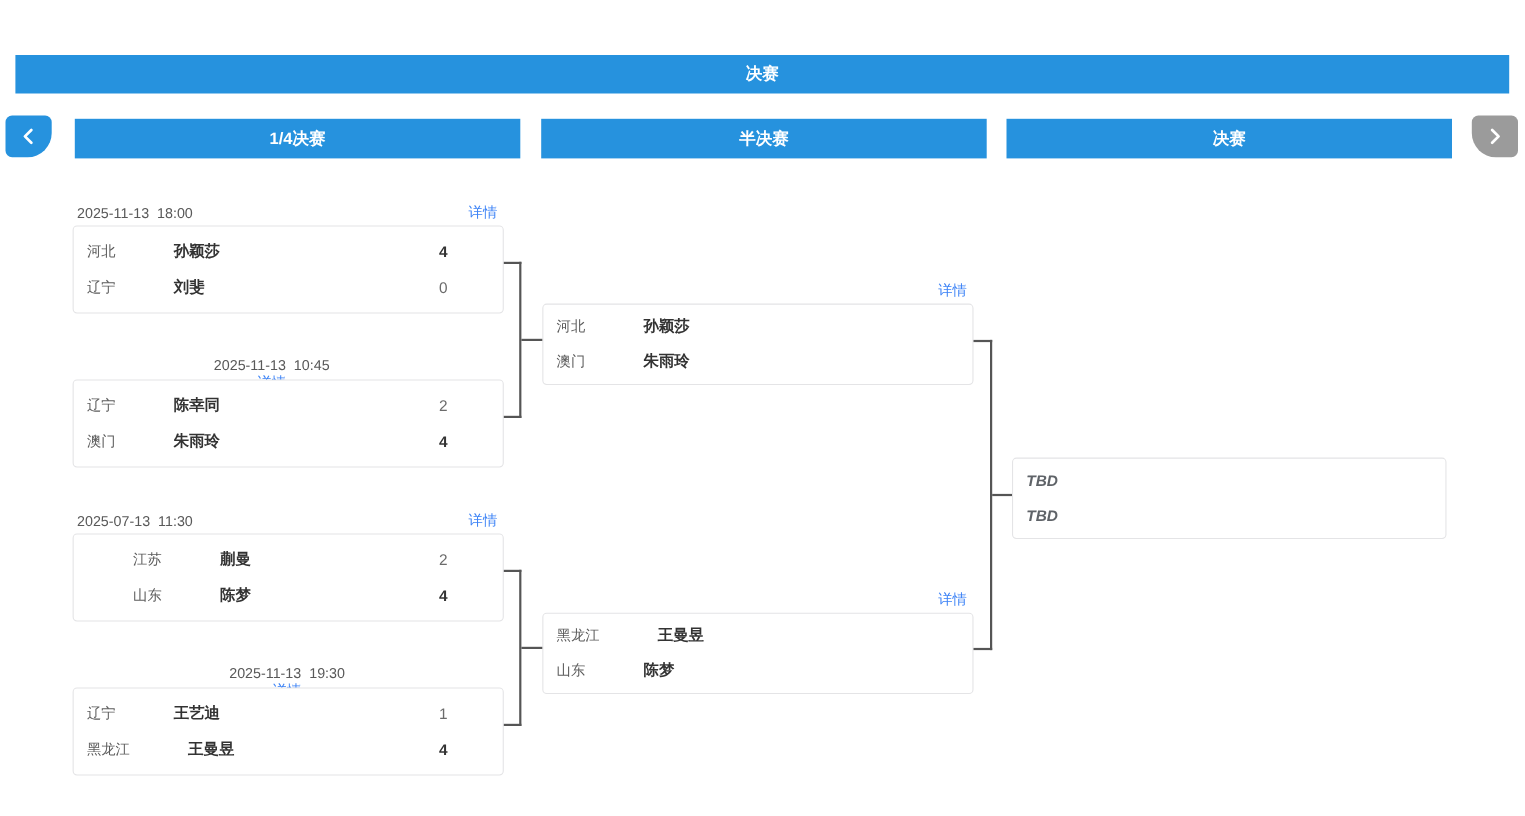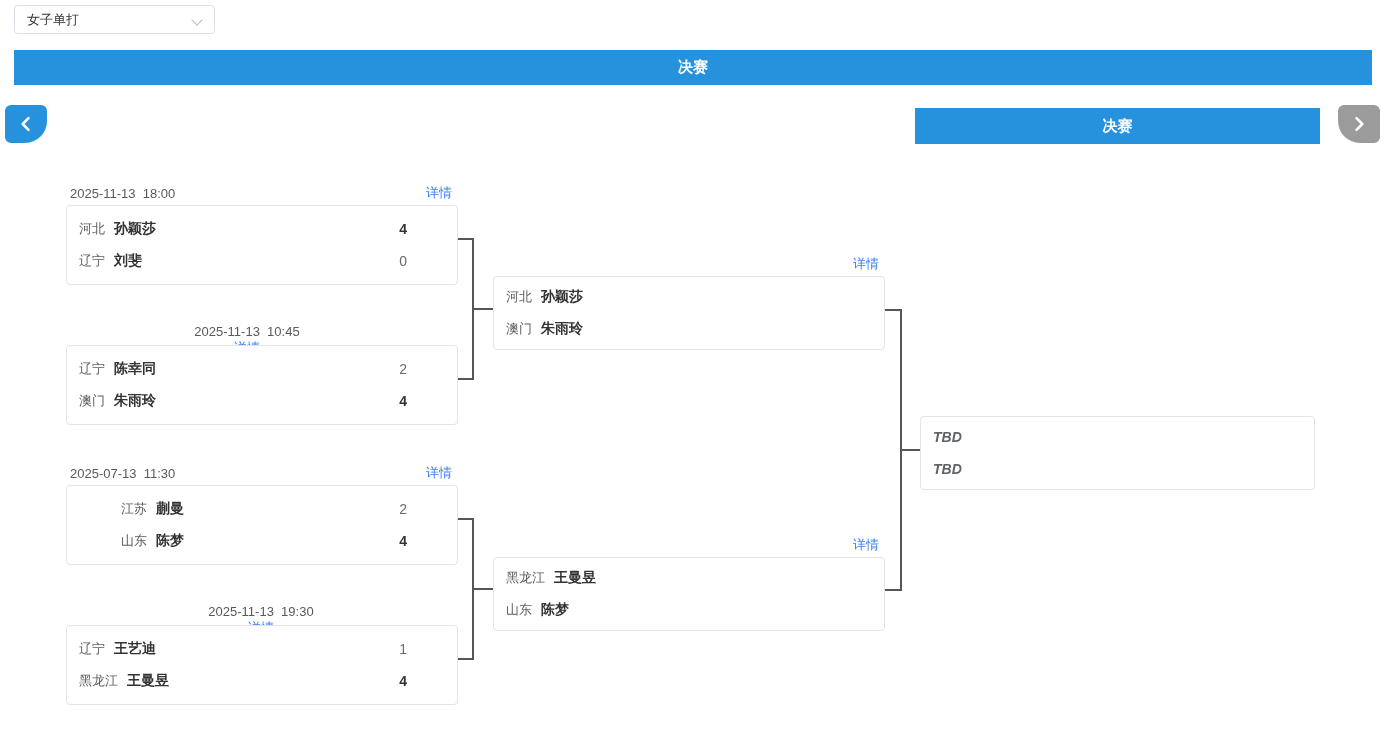--- a/index.html
+++ b/index.html
@@ -30,54 +30,52 @@
   .nav-next{left:1338px;background:var(--nav_disabled);border-radius:6px 6px 6px 22px;}
   .navbtn svg{display:block;}
 
   
   .meta{position:absolute;height:18px;display:flex;align-items:center;justify-content:space-between;font-size:13px;color:#595959;}
   .meta .date{white-space:pre;}
   .meta .details{color:#3b82f6;text-decoration:none;cursor:pointer;}
 
   
   .card{position:absolute;background:#fff;border:1px solid var(--border);border-radius:4px;display:flex;flex-direction:column;justify-content:center;cursor:pointer;}
-  .prow{display:flex;align-items:center;height:32px;padding:0 50px 0 12px;font-size:14px;}
+  .prow{display:flex;align-items:center;height:32px;padding:0 50px 0 12px;font-size:14px;gap:44px;}
   .prow .region{color:var(--text_gray);font-size:13px;margin-right:9px;}
   .prow .pname{color:var(--text_dark);font-weight:bold;}
   .prow .score{margin-left:auto;color:#6b6b6b;}
   .prow .score.win{color:var(--text_dark);font-weight:bold;}
   .prow .pname.tbd{color:#5f6368;font-style:italic;}
 
   
   .line{position:absolute;background:var(--line);}
   .line.h{height:2px;} .line.v{width:2px;}
 </style>
 </head>
 <body>
 
 <div class="stage">
 
-  <div class="select">
-    <span class="val">女子单打</span>
-    <span class="caret"></span>
-  </div>
 
   <div class="banner">决赛</div>
 
   <button class="navbtn nav-prev">
     <svg width="20" height="20" viewBox="0 0 24 24">
         <path d="M15 5 L8 12 L15 19" stroke="#ffffff" stroke-width="3" fill="none" stroke-linecap="round" stroke-linejoin="round"></path>
       </svg>
   </button>
   <button class="navbtn nav-next">
     <svg width="20" height="20" viewBox="0 0 24 24">
         <path d="M9 5 L16 12 L9 19" stroke="#ffffff" stroke-width="3" fill="none" stroke-linecap="round" stroke-linejoin="round"></path>
       </svg>
   </button>
 
+  <div class="round-h rh0">1/4决赛</div>
+  <div class="round-h rh1">半决赛</div>
   <div class="round-h rh2">决赛</div>
 
   <div class="meta" style="left:66px;top:184px;width:392px;padding:0 6px 0 4px;">
     <span class="date">2025-11-13  18:00</span>
     <a class="details">详情</a>
   </div>
   <div class="card" style="left:66px;top:205px;width:392px;height:80px;">
     <div class="prow">
       <span class="region">河北</span>
       <span class="pname">孙颖莎</span>

